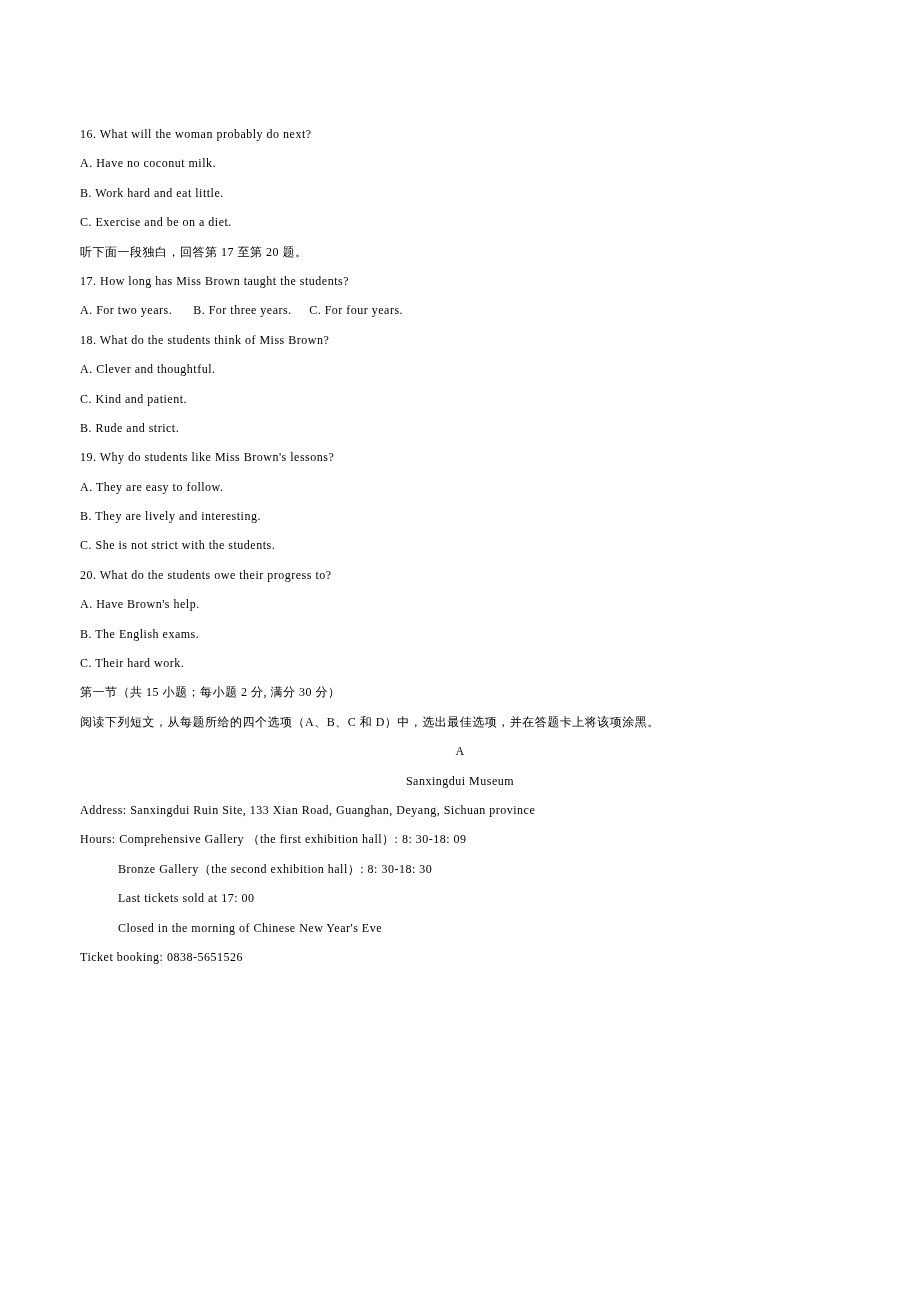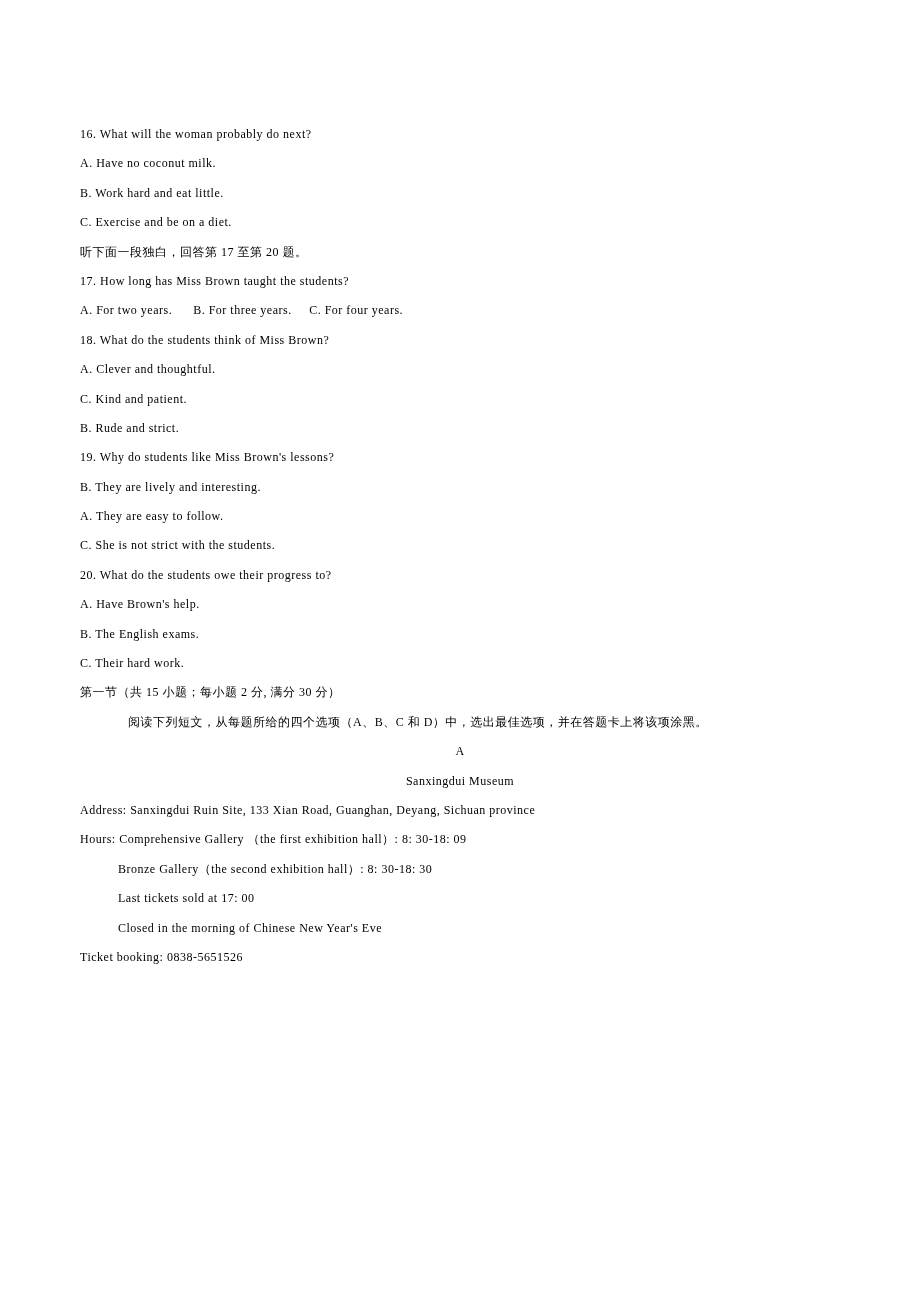--- a/index.html
+++ b/index.html
@@ -48,31 +48,31 @@
 
   <div class="line">17. How long has Miss Brown taught the students?</div>
   <div class="line">A. For two years.      B. For three years.     C. For four years.</div>
 
   <div class="line">18. What do the students think of Miss Brown?</div>
   <div class="line">A. Clever and thoughtful.</div>
   <div class="line">C. Kind and patient.</div>
   <div class="line">B. Rude and strict.</div>
 
   <div class="line">19. Why do students like Miss Brown's lessons?</div>
+  <div class="line">A. They are easy to follow.</div>
   <div class="line">B. They are lively and interesting.</div>
-  <div class="line">A. They are easy to follow.</div>
   <div class="line">C. She is not strict with the students.</div>
 
   <div class="line">20. What do the students owe their progress to?</div>
   <div class="line">A. Have Brown's help.</div>
   <div class="line">B. The English exams.</div>
   <div class="line">C. Their hard work.</div>
 
   <div class="line">第一节（共 15 小题；每小题 2 分, 满分 30 分）</div>
-  <div class="line" style="white-space: normal; margin-left: 48px;">阅读下列短文，从每题所给的四个选项（A、B、C 和 D）中，选出最佳选项，并在答题卡上将该项涂黑。</div>
+  <div class="line" style="white-space: normal;">阅读下列短文，从每题所给的四个选项（A、B、C 和 D）中，选出最佳选项，并在答题卡上将该项涂黑。</div>
 
   <div class="line center">A</div>
   <div class="line center">Sanxingdui Museum</div>
 
   <div class="line">Address: Sanxingdui Ruin Site, 133 Xian Road, Guanghan, Deyang, Sichuan province</div>
   <div class="line">Hours: Comprehensive Gallery （the first exhibition hall）: 8: 30-18: 09</div>
   <div class="line indent1">Bronze Gallery（the second exhibition hall）: 8: 30-18: 30</div>
   <div class="line indent1">Last tickets sold at 17: 00</div>
   <div class="line indent1">Closed in the morning of Chinese New Year's Eve</div>
   <div class="line">Ticket booking: 0838-5651526</div>

